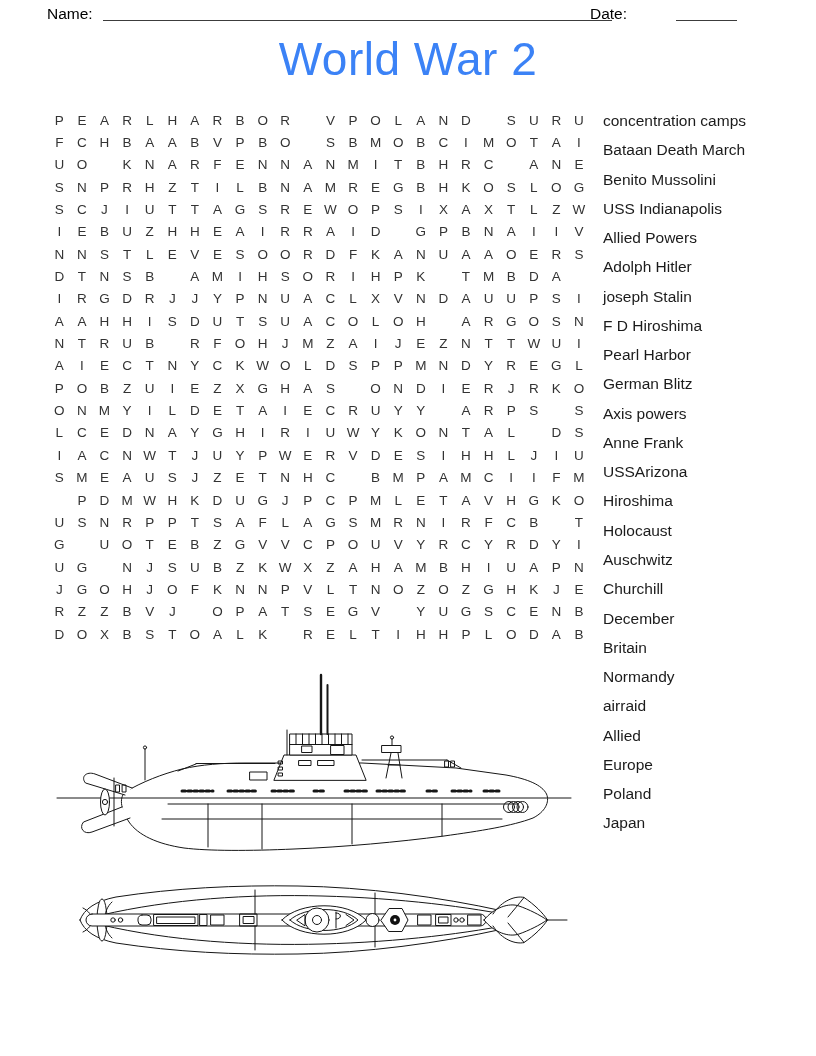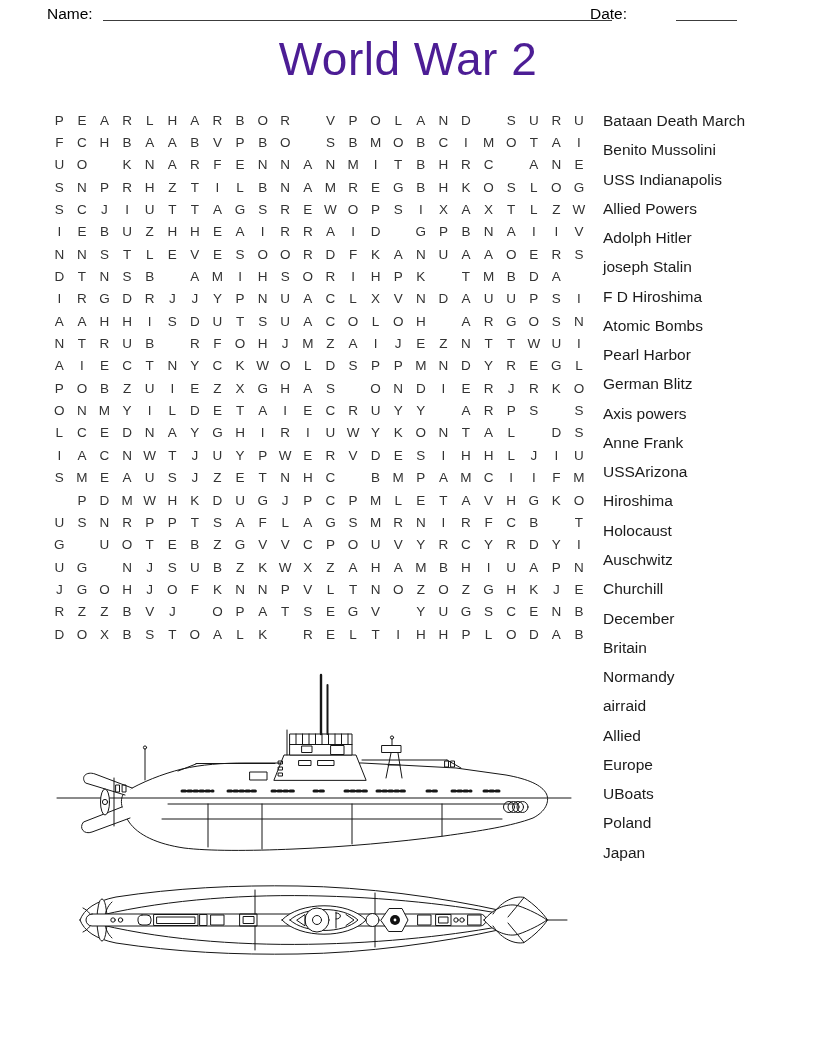--- a/index.html
+++ b/index.html
@@ -4,21 +4,21 @@
 <style>
   html,body{margin:0;padding:0;}
   body{
     width:816px;height:1056px;background:#ffffff;position:relative;
     font-family:"Liberation Sans", sans-serif;overflow:hidden;
   }
   .hlabel{position:absolute;top:5px;font-size:15.5px;color:#000000;}
   .fill-line{position:absolute;top:3px;height:17px;border-bottom:1.4px solid #3c3c3c;}
   .page-title{
     position:absolute;top:32px;left:0;width:816px;text-align:center;
-    font-size:46px;color:#4c1d95;font-weight:400;letter-spacing:0.5px;
+    font-size:46px;color:#3b82f6;font-weight:400;letter-spacing:0.5px;
   }
   .grid{
     position:absolute;left:48px;top:109px;
     display:grid;grid-template-columns:repeat(24,22.6px);grid-auto-rows:22.35px;
   }
   .cell{
     display:flex;align-items:center;justify-content:center;
     font-size:13.5px;color:#333;font-weight:500;
   }
   .words{position:absolute;left:603px;top:111px;width:210px;}
@@ -609,44 +609,43 @@
     <div class="cell">H</div>
     <div class="cell">P</div>
     <div class="cell">L</div>
     <div class="cell">O</div>
     <div class="cell">D</div>
     <div class="cell">A</div>
     <div class="cell">B</div>
   </div>
 
 <div class="words">
+    <div class="word">concentration camps</div>
     <div class="word">Bataan Death March</div>
     <div class="word">Benito Mussolini</div>
     <div class="word">USS Indianapolis</div>
     <div class="word">Allied Powers</div>
     <div class="word">Adolph Hitler</div>
     <div class="word">joseph Stalin</div>
     <div class="word">F D Hiroshima</div>
-    <div class="word">Atomic Bombs</div>
     <div class="word">Pearl Harbor</div>
     <div class="word">German Blitz</div>
     <div class="word">Axis powers</div>
     <div class="word">Anne Frank</div>
     <div class="word">USSArizona</div>
     <div class="word">Hiroshima</div>
     <div class="word">Holocaust</div>
     <div class="word">Auschwitz</div>
     <div class="word">Churchill</div>
     <div class="word">December</div>
     <div class="word">Britain</div>
     <div class="word">Normandy</div>
     <div class="word">airraid</div>
     <div class="word">Allied</div>
     <div class="word">Europe</div>
-    <div class="word">UBoats</div>
     <div class="word">Poland</div>
     <div class="word">Japan</div>
   </div>
 
 <svg class="sub" width="535" height="300" viewBox="0 0 535 300" fill="none" stroke="#161616" stroke-width="1" stroke-linecap="round" stroke-linejoin="round">
   <g>
 
     <path fill="#fff" d="M75,124 C92,114 112,106 132,101 C152,96.5 172,95 196,95 L312,95 L406,100 L456,107
       C478,111 492,117 496.5,126 C500,134 495,144 483,150 C462,158 430,163 394,168
       C348,174 294,179 244,181 C199,183 158,183 134,180 C107,176 88,167 79,154 C72,143 68,131 75,124 Z"></path>

